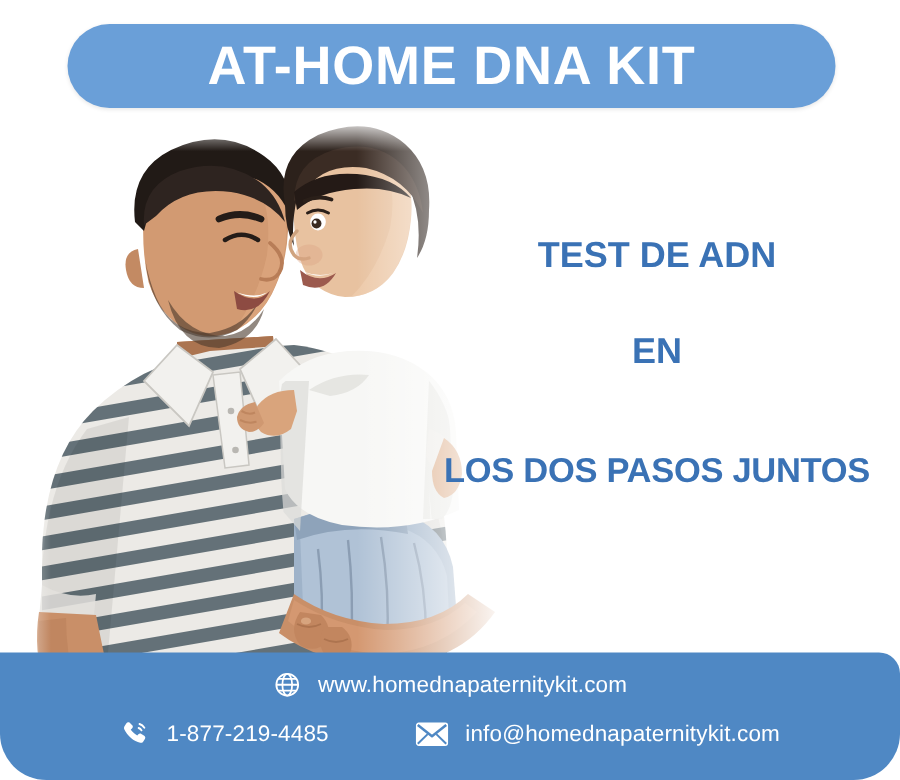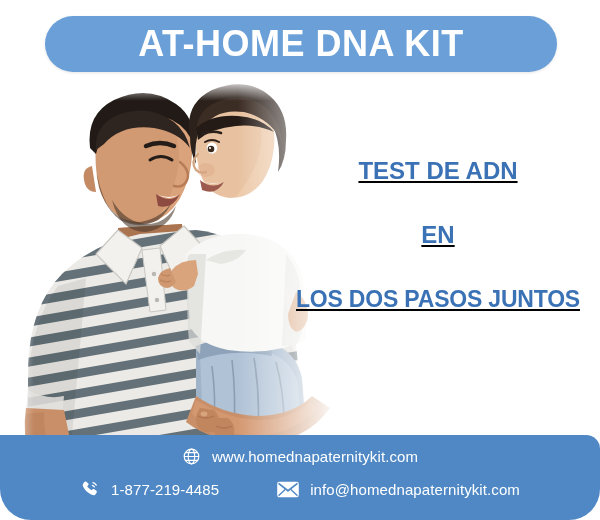--- a/index.html
+++ b/index.html
@@ -56,31 +56,30 @@
   .photo-svg { display: block; width: 340px; height: 380px; }
 
   
   .headline-block {
     position: absolute;
     left: 288px;
     top: 158px;
     width: 300px;
     z-index: 4;
     text-align: center;
-    text-decoration: underline;
   }
   .headline-line {
     color: #3a72b5;
     font-weight: bold;
     font-size: 24px;
     line-height: 1.1;
     white-space: nowrap;
   }
   .headline-line.l1 { margin-bottom: 38px; }
-  .headline-line.l2 { margin-bottom: 38px; }
+  .headline-line.l2 { margin-bottom: 52px; }
   .headline-line.l3 { font-size: 23px; letter-spacing: -0.2px; }
 
   
   .footer-bar {
     position: absolute;
     left: 0;
     top: 435px;
     width: 600px;
     height: 85px;
     background: #4f88c4;

